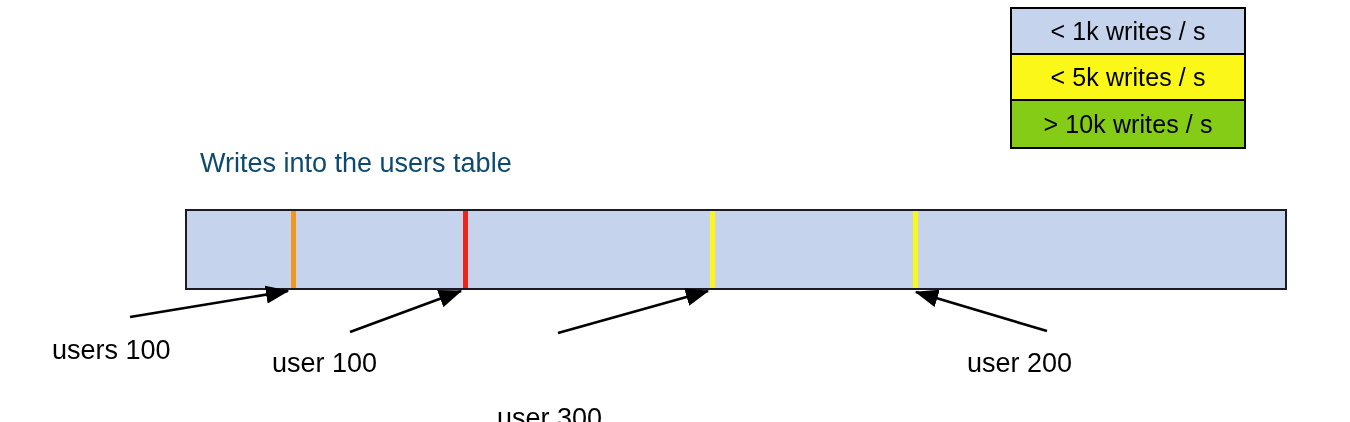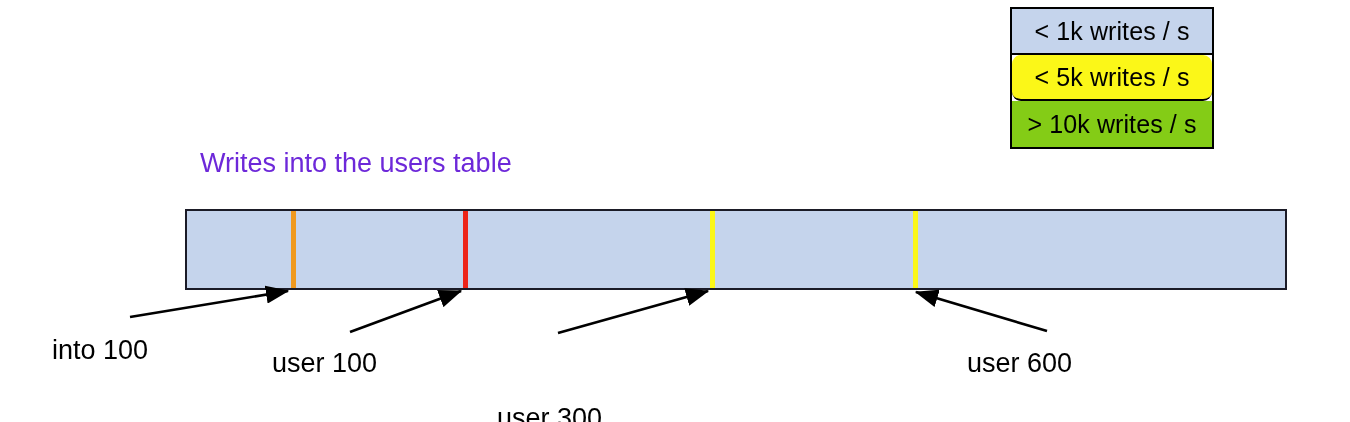--- a/index.html
+++ b/index.html
@@ -23,21 +23,21 @@
     top: 0;
     width: 1350px;
     height: 422px;
   }
 
   
   #legend {
     position: absolute;
     left: 1010px;
     top: 7px;
-    width: 204px;
+    width: 236px;
     border: 2px solid #000000;
     box-sizing: border-box;
   }
   .legend-row {
     height: 46px;
     box-sizing: border-box;
     border-bottom: 2px solid #000000;
     display: flex;
     align-items: center;
     justify-content: center;
@@ -55,21 +55,21 @@
   }
 
   
   #chart-title {
     position: absolute;
     left: 200px;
     top: 150px;
     font-size: 27px;
     line-height: 1;
     white-space: nowrap;
-    color: #6d28d9;
+    color: #0c4a6e;
   }
 
   
   #users-bar {
     position: absolute;
     left: 185px;
     top: 209px;
     width: 1102px;
     height: 81px;
     box-sizing: border-box;
@@ -110,42 +110,42 @@
 </style>
 </head>
 <body>
 
 <div id="diagram">
 
   <div id="legend">
     <div class="legend-row" style="background:#c5d4ec;">
       <span class="legend-label">&lt; 1k writes / s</span>
     </div>
-    <div class="legend-row" style="background:#fbf718;border-radius:9px;">
+    <div class="legend-row" style="background:#fbf718;">
       <span class="legend-label">&lt; 5k writes / s</span>
     </div>
     <div class="legend-row" style="background:#84cc16;">
       <span class="legend-label">&gt; 10k writes / s</span>
     </div>
   </div>
 
   <div id="chart-title">Writes into the users table</div>
 
   <div id="users-bar">
     <div class="bar-fill" style="background:#c5d4ec;"></div>
     <div class="bar-marker" style="left:104px;background:#f0991e;"></div>
     <div class="bar-marker" style="left:276px;background:#ed2418;"></div>
     <div class="bar-marker" style="left:523px;background:#fbf718;"></div>
     <div class="bar-marker" style="left:726px;background:#fbf718;"></div>
   </div>
 
-  <div class="callout-label" style="left:52px;top:337px;">into 100</div>
+  <div class="callout-label" style="left:52px;top:337px;">users 100</div>
   <div class="callout-label" style="left:272px;top:350px;">user 100</div>
   <div class="callout-label" style="left:497px;top:360px;margin-top:45px;">user 300</div>
-  <div class="callout-label" style="left:967px;top:350px;">user 600</div>
+  <div class="callout-label" style="left:967px;top:350px;">user 200</div>
 
   <svg id="arrows" viewBox="0 0 1350 422" width="1350" height="422">
     <defs>
       <marker id="arrowhead" markerWidth="9" markerHeight="7" refX="8.5" refY="3.5" orient="auto" markerUnits="strokeWidth">
         <polygon points="0 0, 9 3.5, 0 7" fill="#000000"></polygon>
       </marker>
     </defs>
     <line x1="130" y1="317" x2="288" y2="291" stroke="#000000" stroke-width="2.6" marker-end="url(#arrowhead)"></line>
     <line x1="350" y1="332" x2="461" y2="291" stroke="#000000" stroke-width="2.6" marker-end="url(#arrowhead)"></line>
     <line x1="558" y1="333" x2="708" y2="291" stroke="#000000" stroke-width="2.6" marker-end="url(#arrowhead)"></line>

